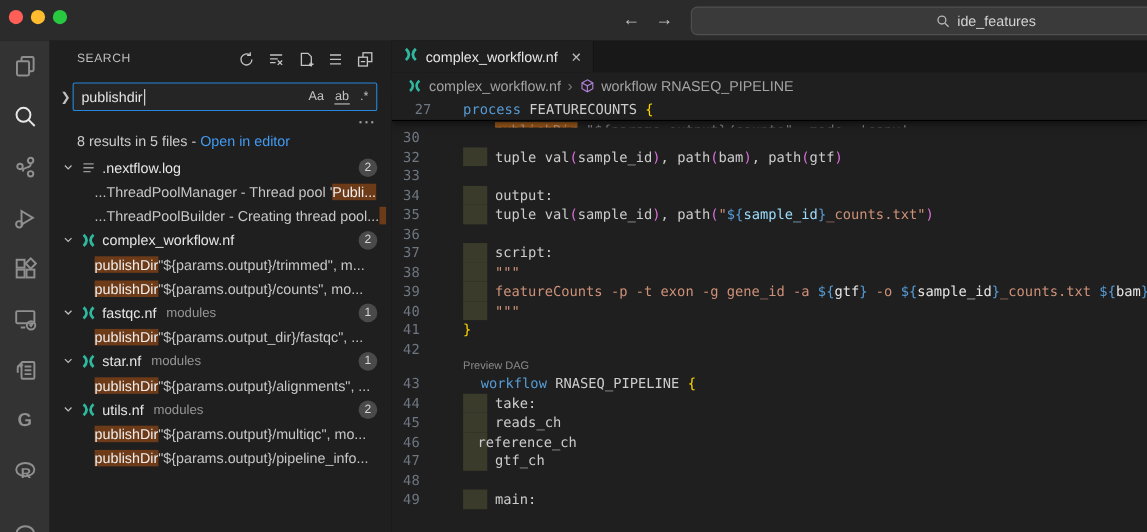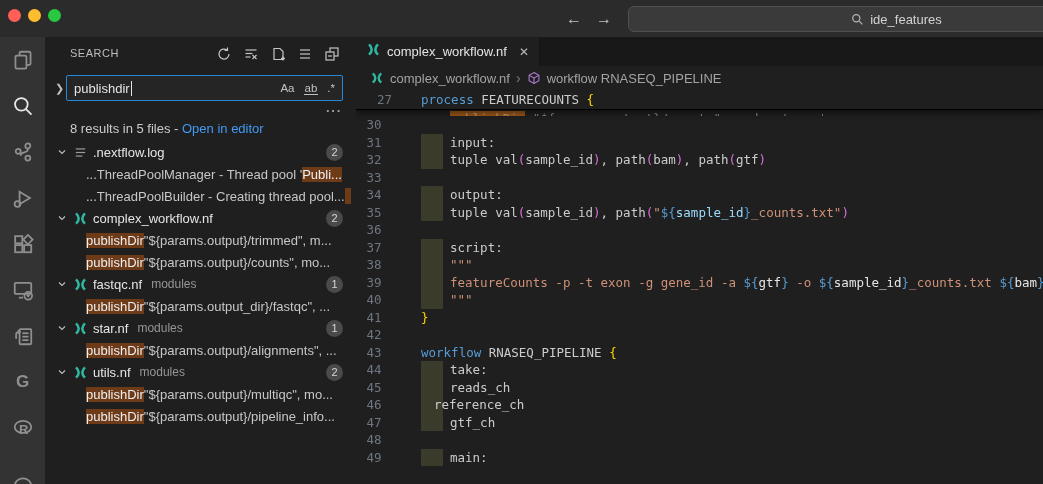--- a/index.html
+++ b/index.html
@@ -372,33 +372,35 @@
       </span>
       <span>workflow RNASEQ_PIPELINE</span>
     </div>
   <div id="code">
     <div id="sticky"><span class="num">27</span><span class="src"><span class="tk-k">process</span><span class="tk-f"> FEATURECOUNTS </span><span class="tk-b1">{</span></span></div>
     <div id="sliver">
         <div class="inner"><span class="ehl">publishDir</span><span> "${params.output}/counts", mode: 'copy'</span></div>
       </div>
     <div id="lines">
         <div class="cline"><span class="num">30</span></div>
-        <div class="cline"><span class="num">31</span><span class="band"></span><span class="src" style="left:94px"><span class="tk-f">input:</span></span></div>
         <div class="cline"><span class="num">32</span><span class="band"></span><span class="src" style="left:94px"><span class="tk-f">tuple val</span><span class="tk-b2">(</span><span class="tk-f">sample_id</span><span class="tk-b2">)</span><span class="tk-f">, path</span><span class="tk-b2">(</span><span class="tk-f">bam</span><span class="tk-b2">)</span><span class="tk-f">, path</span><span class="tk-b2">(</span><span class="tk-f">gtf</span><span class="tk-b2">)</span></span></div>
         <div class="cline"><span class="num">33</span></div>
         <div class="cline"><span class="num">34</span><span class="band"></span><span class="src" style="left:94px"><span class="tk-f">output:</span></span></div>
         <div class="cline"><span class="num">35</span><span class="band"></span><span class="src" style="left:94px"><span class="tk-f">tuple val</span><span class="tk-b2">(</span><span class="tk-f">sample_id</span><span class="tk-b2">)</span><span class="tk-f">, path</span><span class="tk-b2">(</span><span class="tk-s">"</span><span class="tk-ip">${</span><span class="tk-v">sample_id</span><span class="tk-ip">}</span><span class="tk-s">_counts.txt"</span><span class="tk-b2">)</span></span></div>
         <div class="cline"><span class="num">36</span></div>
         <div class="cline"><span class="num">37</span><span class="band"></span><span class="src" style="left:94px"><span class="tk-f">script:</span></span></div>
         <div class="cline"><span class="num">38</span><span class="band"></span><span class="src" style="left:94px"><span class="tk-s">"""</span></span></div>
         <div class="cline"><span class="num">39</span><span class="band"></span><span class="src" style="left:94px"><span class="tk-s">featureCounts -p -t exon -g gene_id -a </span><span class="tk-ip">${</span><span class="tk-w">gtf</span><span class="tk-ip">}</span><span class="tk-s"> -o </span><span class="tk-ip">${</span><span class="tk-w">sample_id</span><span class="tk-ip">}</span><span class="tk-s">_counts.txt </span><span class="tk-ip">${</span><span class="tk-w">bam</span><span class="tk-ip">}</span></span></div>
         <div class="cline"><span class="num">40</span><span class="band"></span><span class="src" style="left:94px"><span class="tk-s">"""</span></span></div>
         <div class="cline"><span class="num">41</span><span class="src" style="left:65px"><span class="tk-b1">}</span></span></div>
         <div class="cline"><span class="num">42</span></div>
-        <div class="cline"><span class="num">43</span><span class="src" style="left:65px"><span class="tk-k">workflow</span><span class="tk-f"> RNASEQ_PIPELINE </span><span class="tk-b1">{</span></span></div>
+        <div class="codelens">
+          <span>Preview DAG</span>
+        </div>
+        <div class="cline"><span class="num">43</span><span class="src" style="left:81px"><span class="tk-k">workflow</span><span class="tk-f"> RNASEQ_PIPELINE </span><span class="tk-b1">{</span></span></div>
         <div class="cline"><span class="num">44</span><span class="band"></span><span class="src" style="left:94px"><span class="tk-f">take:</span></span></div>
         <div class="cline"><span class="num">45</span><span class="band"></span><span class="src" style="left:94px"><span class="tk-f">reads_ch</span></span></div>
         <div class="cline"><span class="num">46</span><span class="band"></span><span class="src" style="left:78px"><span class="tk-f">reference_ch</span></span></div>
         <div class="cline"><span class="num">47</span><span class="band"></span><span class="src" style="left:94px"><span class="tk-f">gtf_ch</span></span></div>
         <div class="cline"><span class="num">48</span></div>
         <div class="cline"><span class="num">49</span><span class="band"></span><span class="src" style="left:94px"><span class="tk-f">main:</span></span></div>
       </div>
   </div>
 </div>
 

